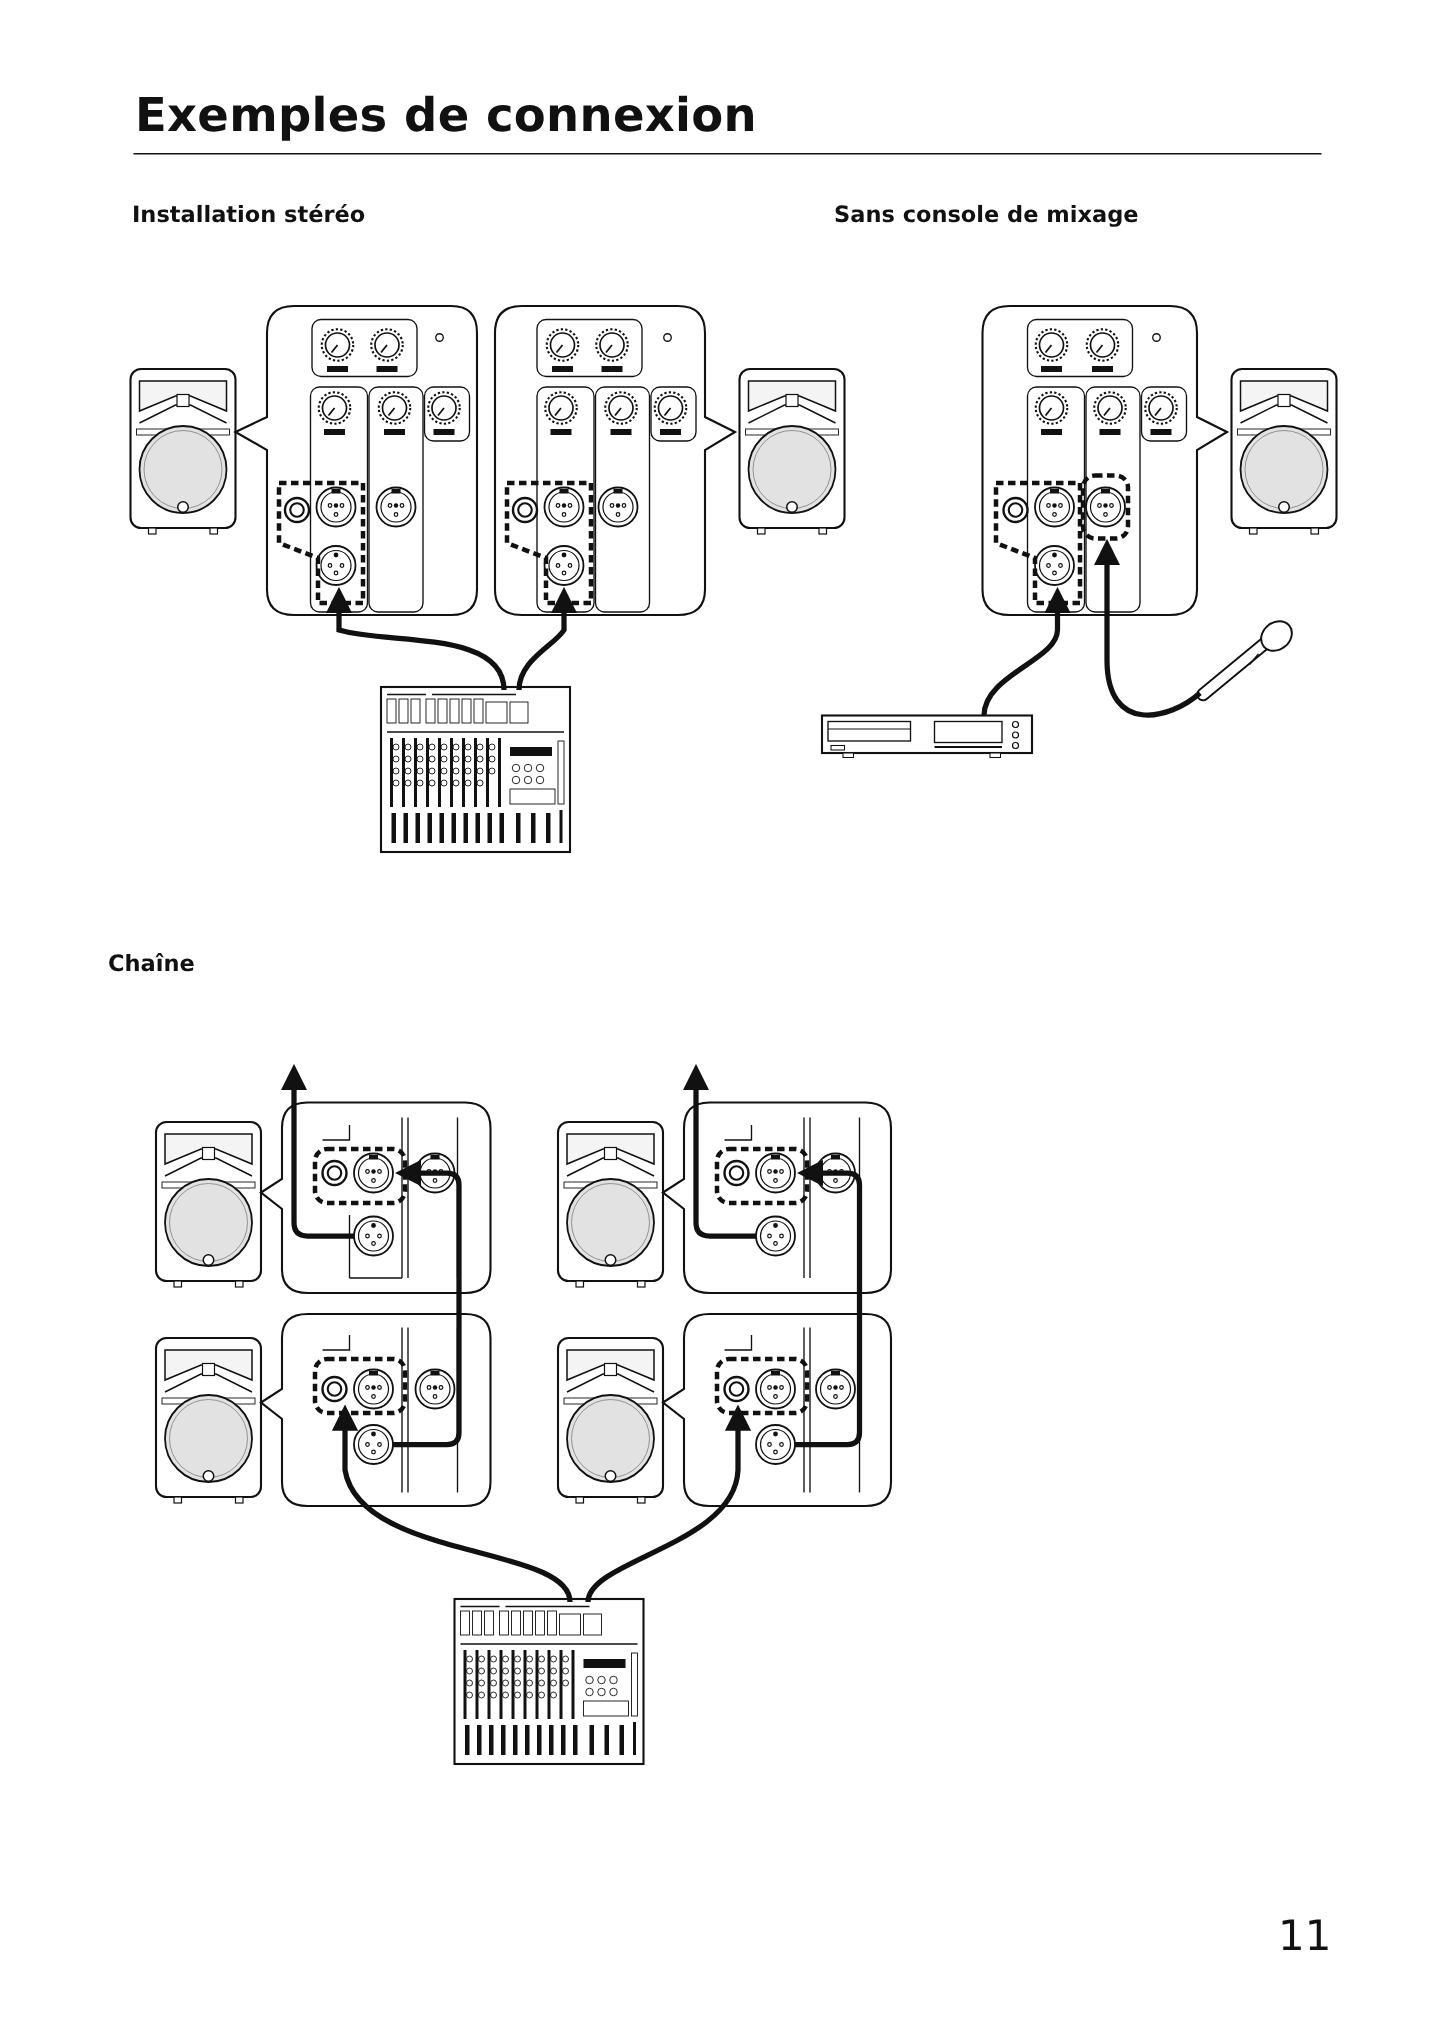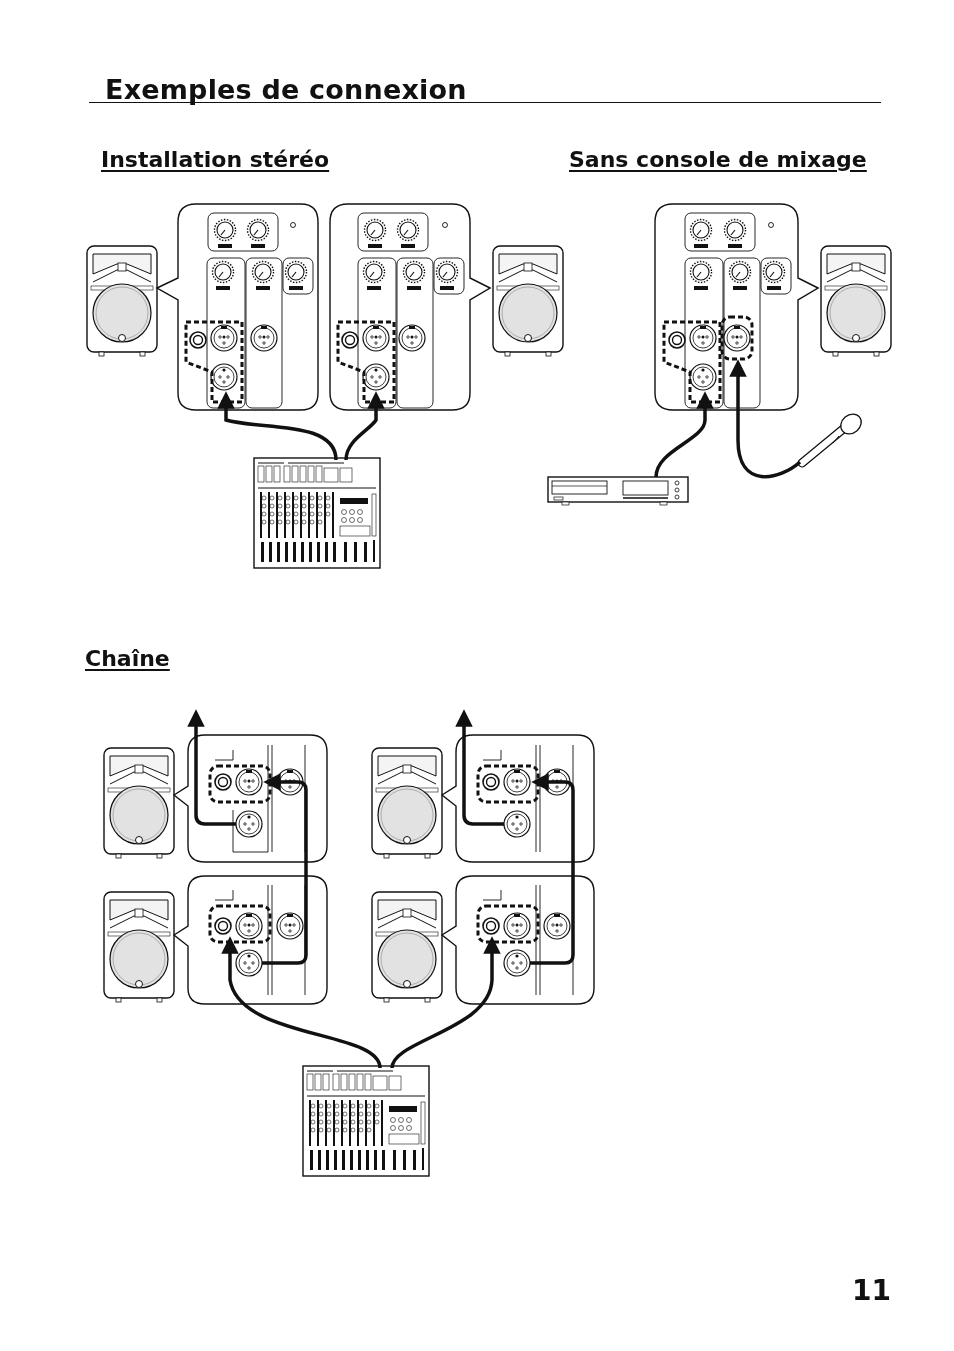--- a/index.html
+++ b/index.html
@@ -1,20 +1,20 @@
 <!DOCTYPE html>
 <html><head>
 <meta charset="utf-8">
 <style>
   html,body{margin:0;padding:0;background:#fff;}
   body{width:954px;height:1351px;position:relative;overflow:hidden;font-family:"DejaVu Sans",sans-serif;color:#111;}
-  .title{position:absolute;left:89px;top:58px;font-size:27px;font-weight:bold;letter-spacing:0.2px;margin:16px;}
+  .title{position:absolute;left:89px;top:58px;font-size:31px;font-weight:bold;letter-spacing:0.2px;margin:1px;}
   .rule{position:absolute;left:89px;top:102px;width:792px;height:1px;background:#111;}
-  .sec{position:absolute;font-size:22px;font-weight:bold;text-decoration:underline;text-underline-offset:3px;text-decoration-thickness:2px;margin:13px;}
-  .pagenum{position:absolute;left:852px;top:1274px;font-size:28px;font-weight:bold;}
+  .sec{position:absolute;font-size:15px;font-weight:bold;text-underline-offset:3px;text-decoration-thickness:2px;margin:0;}
+  .pagenum{position:absolute;left:852px;top:1274px;font-size:28px;font-weight:normal;}
   svg{position:absolute;left:0;top:0;}
 </style>
 </head>
 <body>
 
 <h1 class="title">Exemples de connexion</h1>
 <div class="rule"></div>
 
 <h2 class="sec" style="left:88px;top:134px;">Installation stéréo</h2>
 <h2 class="sec" style="left:556px;top:134px;">Sans console de mixage</h2>

